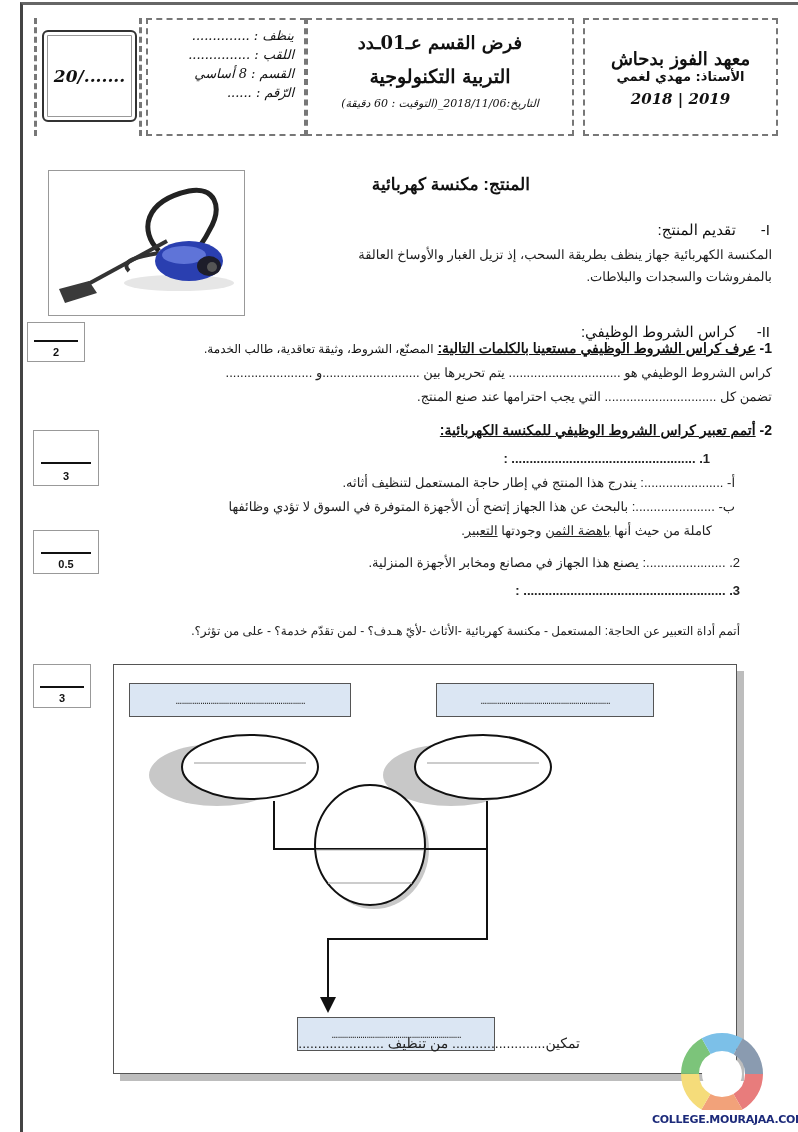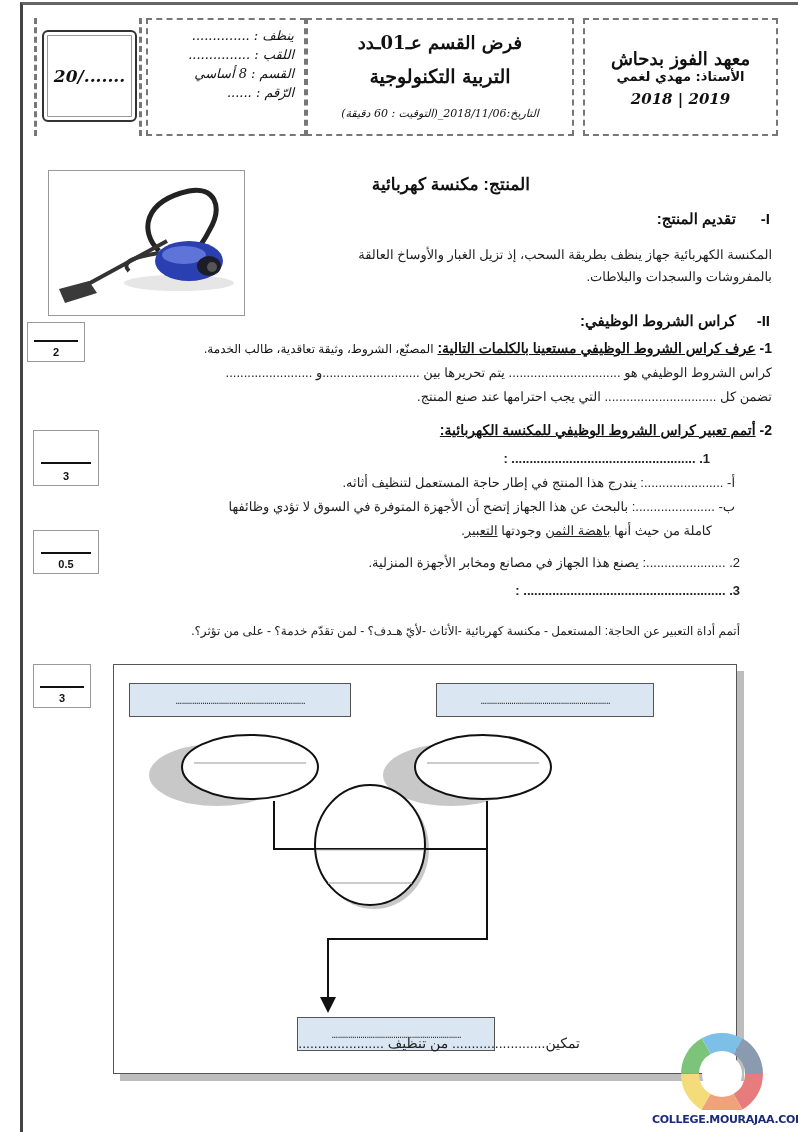--- a/index.html
+++ b/index.html
@@ -25,37 +25,37 @@
     .student-box { left: 146px; top: 18px; width: 160px; height: 118px; direction: rtl; padding: 6px 10px 0 6px; }
     .student-line {
       font-family: "DejaVu Serif", serif; font-style: italic; font-size: 13px;
       line-height: 19px; white-space: nowrap;
     }
     .student-line .dots { letter-spacing: 1px; }
 
     .title-box { left: 306px; top: 18px; width: 268px; height: 118px; direction: rtl; text-align: center; padding-top: 12px; }
     .title-1 { font-family: "DejaVu Serif", serif; font-size: 18px; font-weight: bold; }
     .title-2 { font-family: "DejaVu Serif", serif; font-size: 19px; font-weight: bold; margin-top: 12px; }
-    .title-3 { font-family: "DejaVu Serif", serif; font-size: 11px; font-style: italic; margin-top: 20px; }
+    .title-3 { font-family: "DejaVu Serif", serif; font-size: 11px; font-style: italic; margin-top: 10px; }
 
     .teacher-box { left: 583px; top: 18px; width: 195px; height: 118px; direction: rtl; text-align: center; padding-top: 28px; }
     .teacher-school { font-family: "DejaVu Serif", serif; font-size: 18px; font-weight: bold; }
     .teacher-name { font-family: "DejaVu Sans", sans-serif; font-size: 13px; font-weight: bold; }
     .teacher-year { font-family: "DejaVu Serif", serif; font-style: italic; font-weight: bold; font-size: 15px; margin-top: 6px; }
 
     
     .product-img {
       position: absolute; left: 48px; top: 170px; width: 197px; height: 146px;
       border: 1px solid #999; background: #fff; overflow: hidden;
     }
 
     
     .rtl { direction: rtl; text-align: right; position: absolute; font-family: "Liberation Sans", sans-serif; }
     .product-title { left: 300px; top: 174px; width: 230px; font-size: 17px; font-weight: bold; }
-    .sec-heading { font-size: 15px; font-weight: bold; }
+    .sec-heading { font-size: 15px; font-weight: normal; margin-top: 11px; }
     .sec-num { display: inline-block; width: 30px; }
     .para { font-size: 13px; line-height: 22px; color: #222; }
     .q-heading { font-size: 14px; font-weight: bold; }
     .q-heading .u { text-decoration: underline; }
     .q-words { font-weight: normal; font-size: 12px; }
     .underline { text-decoration: underline; }
 
     
     .mark-box {
       position: absolute; width: 58px; height: 40px; border: 1px solid #999;

